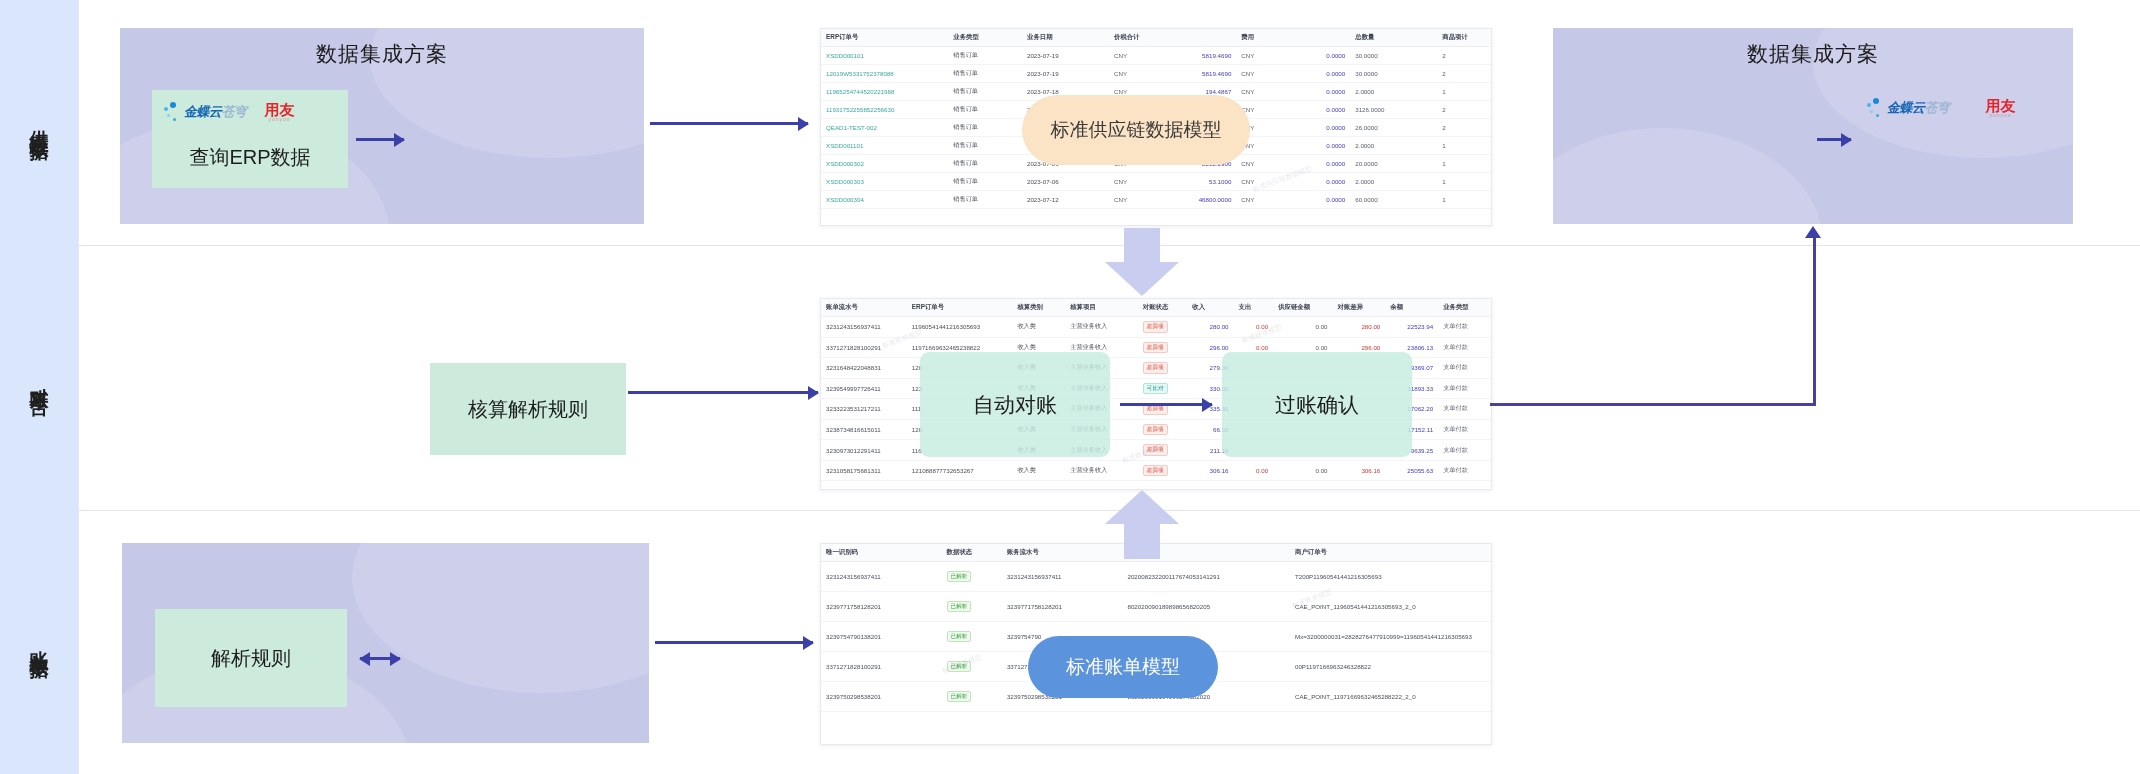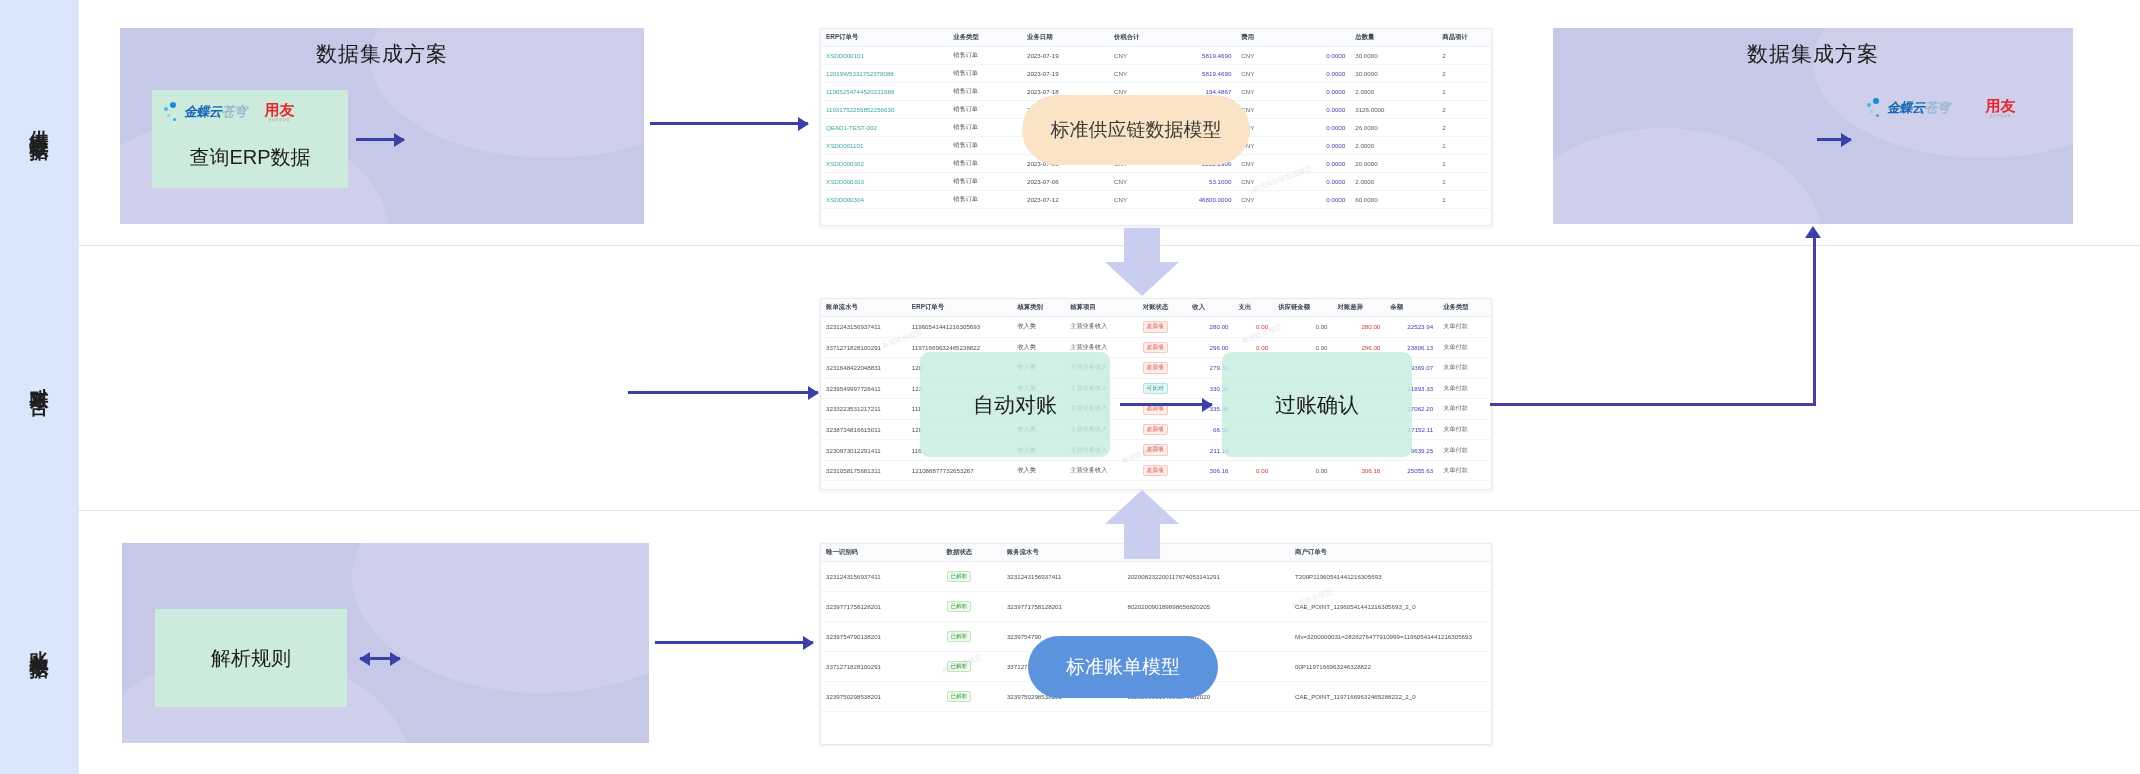--- a/index.html
+++ b/index.html
@@ -343,20 +343,23 @@
             <i></i>
           </div>
         <div class="kd-text">金蝶云<span class="sky">苍穹</span></div>
       </div>
       <div class="yonyou" style="margin-left:18px;">用友<small>yonyou</small></div>
     </div>
 
     <div class="arrow-h" style="left:264px;top:110px;width:34px;"></div>
   </div>
 
+  <div class="node" style="left:430px;top:363px;width:196px;height:92px;">
+    <span>核算解析规则</span>
+  </div>
   <div class="arrow-h" style="left:628px;top:391px;width:190px;"></div>
 
   <div class="shot" style="left:820px;top:298px;width:670px;height:190px;">
     <table>
       <colgroup>
         <col style="width:13%">
           <col style="width:16%">
           <col style="width:8%">
           <col style="width:11%">
         <col style="width:7.5%">

